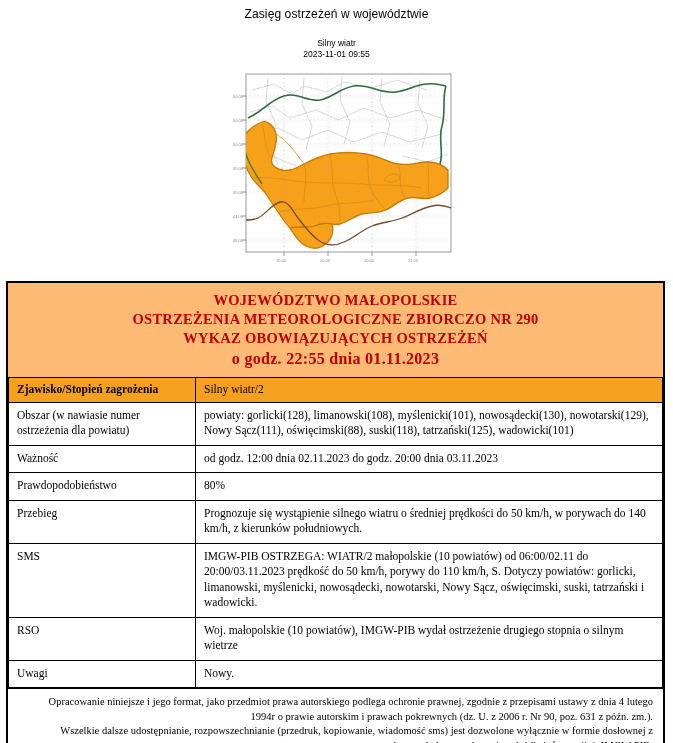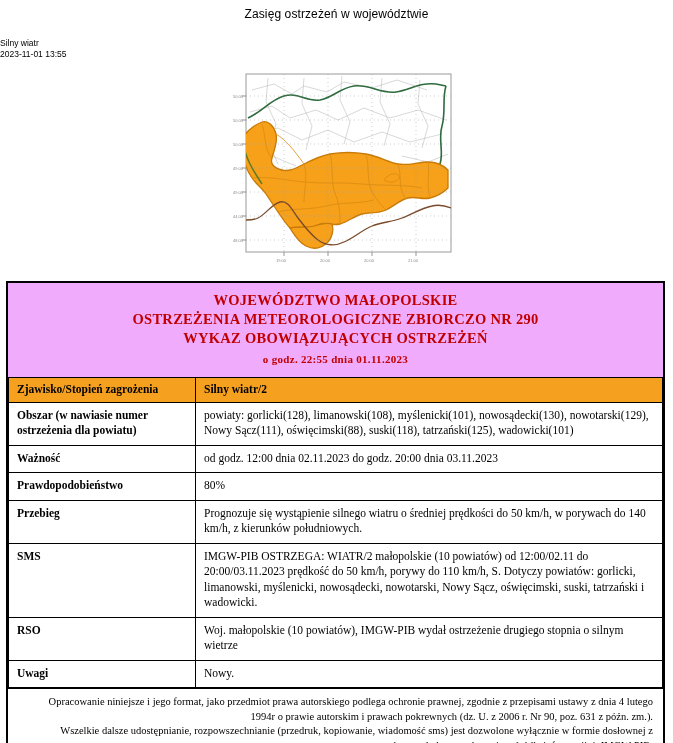--- a/index.html
+++ b/index.html
@@ -32,21 +32,21 @@
     font-family: "Liberation Sans", sans-serif;
     font-size: 12px;
     color: #000;
     letter-spacing: 0.1px;
   }
   .map-subtitle {
     position: absolute;
     top: 38px;
     left: 0;
     width: 673px;
-    text-align: left;
+    text-align: center;
     font-family: "Liberation Sans", sans-serif;
     font-size: 8.5px;
     line-height: 11px;
     color: #000;
   }
   .map-figure {
     position: absolute;
     left: 232px;
     top: 72px;
     width: 221px;
@@ -61,61 +61,61 @@
     top: 281px;
     width: 659px;
     border: 2px solid #000000;
     box-sizing: border-box;
     background: #ffffff;
   }
 
   .title-block {
     text-align: center;
     padding: 8px 4px 9px 4px;
-    background: #f0abfc;
+    background: #fdba74;
   }
   .title-line {
     color: #c00000;
     font-family: "Liberation Serif", serif;
     font-weight: bold;
     font-size: 14.5px;
     line-height: 19px;
     letter-spacing: 0.3px;
   }
   .title-line.small {
-    font-size: 11px;
+    font-size: 16px;
     line-height: 18px;
     padding-top: 2px;
   }
 
   table.warn-table {
     border-collapse: collapse;
     width: 100%;
     table-layout: fixed;
   }
   table.warn-table td {
     border: 1px solid #000000;
     vertical-align: top;
     padding: 5px 6px 6px 8px;
     font-family: "Liberation Serif", serif;
     font-size: 11.5px;
     line-height: 15.5px;
   }
   td.label-cell {
     width: 172px;
-    font-weight: bold;
+    font-weight: normal;
   }
   tr.head-row td {
     background: #F5A01E;
     font-weight: bold;
     padding-top: 4px;
     padding-bottom: 4px;
   }
   tr.head-row td.value-cell {
-    font-weight: bold;
+    font-weight: normal;
   }
 
   
   .footer-note {
     border-top: 1px solid #000000;
     padding: 6px 10px 8px 8px;
     font-family: "Liberation Serif", serif;
     font-size: 10.5px;
     line-height: 14.5px;
     background: #ffffff;
@@ -128,21 +128,21 @@
 </style>
 </head>
 <body>
 
 <div class="map-panel">
 
   <div class="map-heading">Zasięg ostrzeżeń w województwie</div>
 
   <div class="map-subtitle">
     <div>Silny wiatr</div>
-    <div>2023-11-01 13:55</div>
+    <div>2023-11-01 09:55</div>
   </div>
 
   <div class="map-figure">
     <svg width="221" height="197" viewBox="0 0 221 197" xmlns="http://www.w3.org/2000/svg">
 
       <rect x="14" y="2" width="205" height="178" fill="#ffffff" stroke="#9a9a9a" stroke-width="1"></rect>
 
       <g clip-path="url(#plotclip)">
         <defs>
           <clipPath id="plotclip">
@@ -291,21 +291,21 @@
       <tr>
         <td class="label-cell">Prawdopodobieństwo</td>
         <td class="value-cell">80%</td>
       </tr>
       <tr>
         <td class="label-cell">Przebieg</td>
         <td class="value-cell">Prognozuje się wystąpienie silnego wiatru o średniej  prędkości  do 50 km/h, w porywach do 140 km/h, z kierunków południowych.</td>
       </tr>
       <tr>
         <td class="label-cell">SMS</td>
-        <td class="value-cell">IMGW-PIB OSTRZEGA: WIATR/2 małopolskie (10 powiatów) od 12:00/02.11 do 20:00/03.11.2023 prędkość   do 50 km/h, porywy do 110 km/h, S. Dotyczy powiatów: gorlicki, limanowski, myślenicki,  nowosądecki, nowotarski, Nowy Sącz, oświęcimski,  suski, tatrzański i wadowicki.</td>
+        <td class="value-cell">IMGW-PIB OSTRZEGA: WIATR/2 małopolskie (10 powiatów) od 06:00/02.11 do 20:00/03.11.2023 prędkość   do 50 km/h, porywy do 110 km/h, S. Dotyczy powiatów: gorlicki, limanowski, myślenicki,  nowosądecki, nowotarski, Nowy Sącz, oświęcimski,  suski, tatrzański i wadowicki.</td>
       </tr>
       <tr>
         <td class="label-cell">RSO</td>
         <td class="value-cell">Woj. małopolskie (10 powiatów), IMGW-PIB wydał ostrzeżenie drugiego stopnia o silnym wietrze</td>
       </tr>
       <tr>
         <td class="label-cell">Uwagi</td>
         <td class="value-cell">Nowy.</td>
       </tr>
     </tbody>

